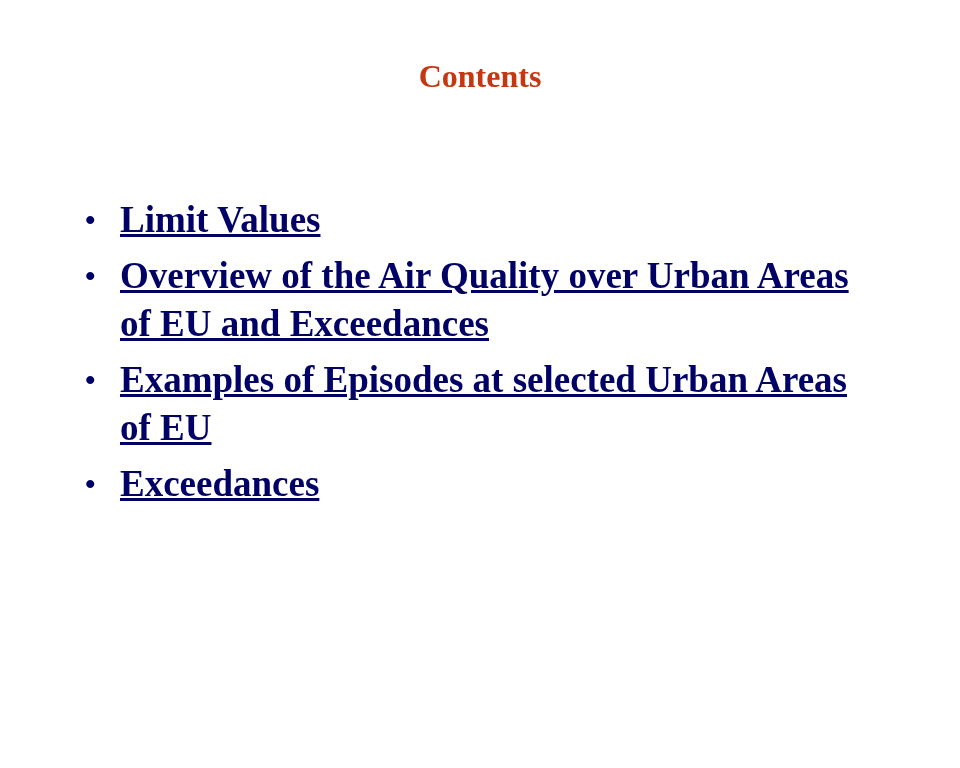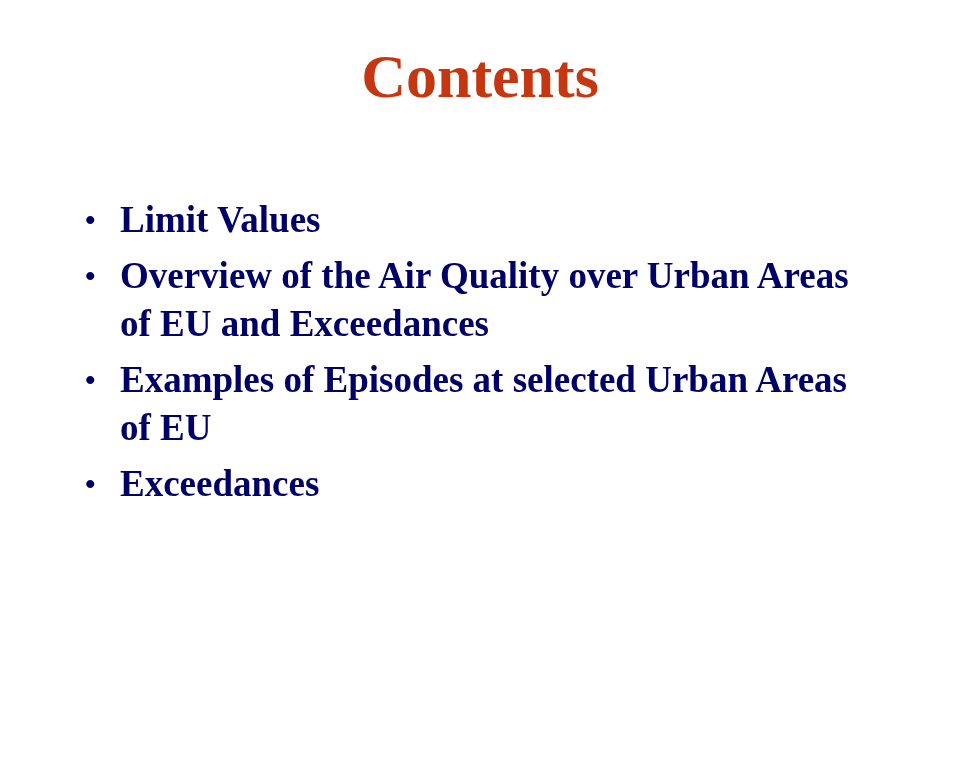--- a/index.html
+++ b/index.html
@@ -15,21 +15,21 @@
     overflow: hidden;
     font-family: "Liberation Serif", "DejaVu Serif", serif;
   }
   .slide-title {
     position: absolute;
     top: 52px;
     left: 0;
     width: 100%;
     margin: 0;
     text-align: center;
-    font-size: 62px;
+    font-size: 32px;
     line-height: 49px;
     font-weight: bold;
     color: var(--title-color, #C53711);
     letter-spacing: 0px;
   }
   .bullet-list {
     position: absolute;
     top: 196px;
     left: 85px;
     width: 790px;
@@ -49,20 +49,21 @@
   .bullet-marker {
     flex: 0 0 35px;
     width: 35px;
     font-size: 30px;
     line-height: 48px;
     color: var(--text-color, #000066);
   }
   .bullet-text {
     flex: 1 1 auto;
     max-width: 755px;
+    text-decoration: underline;
   }
 </style>
 </head>
 <body>
 
 <div class="slide">
   <h1 class="slide-title">Contents</h1>
 
   <ul class="bullet-list">
       <li class="bullet-item">

